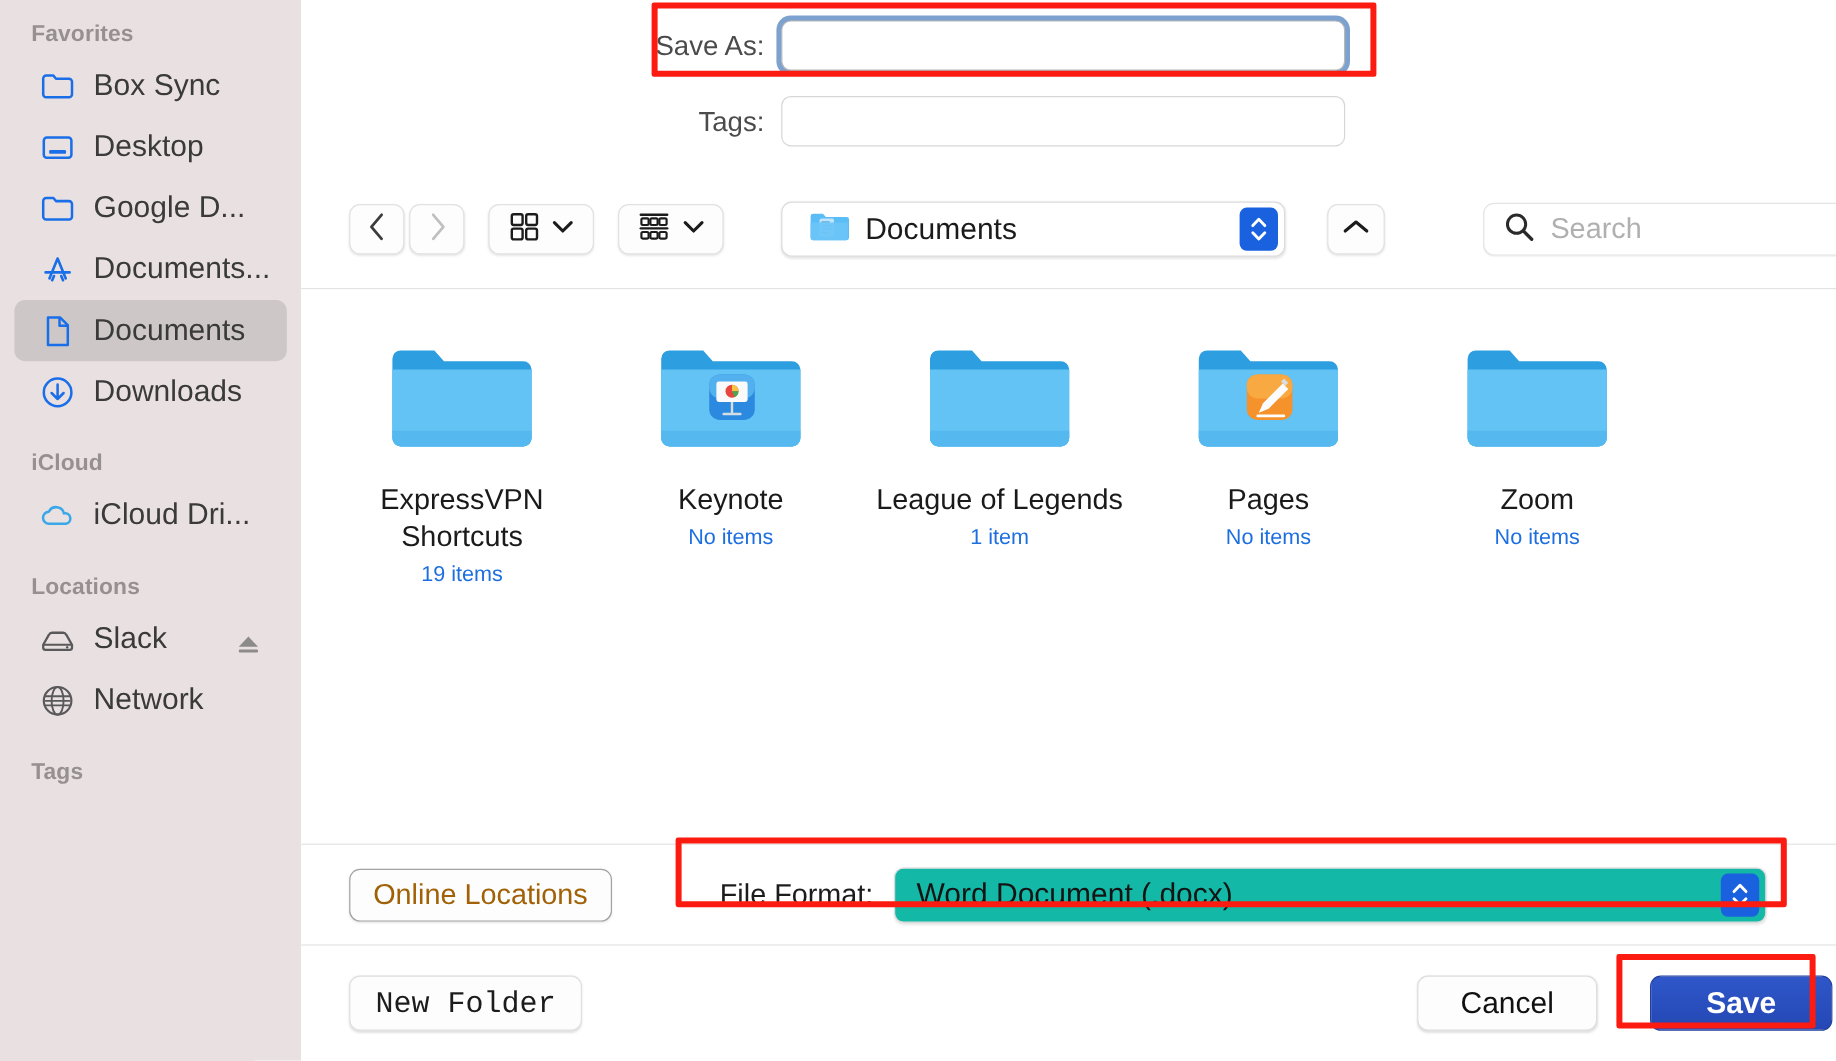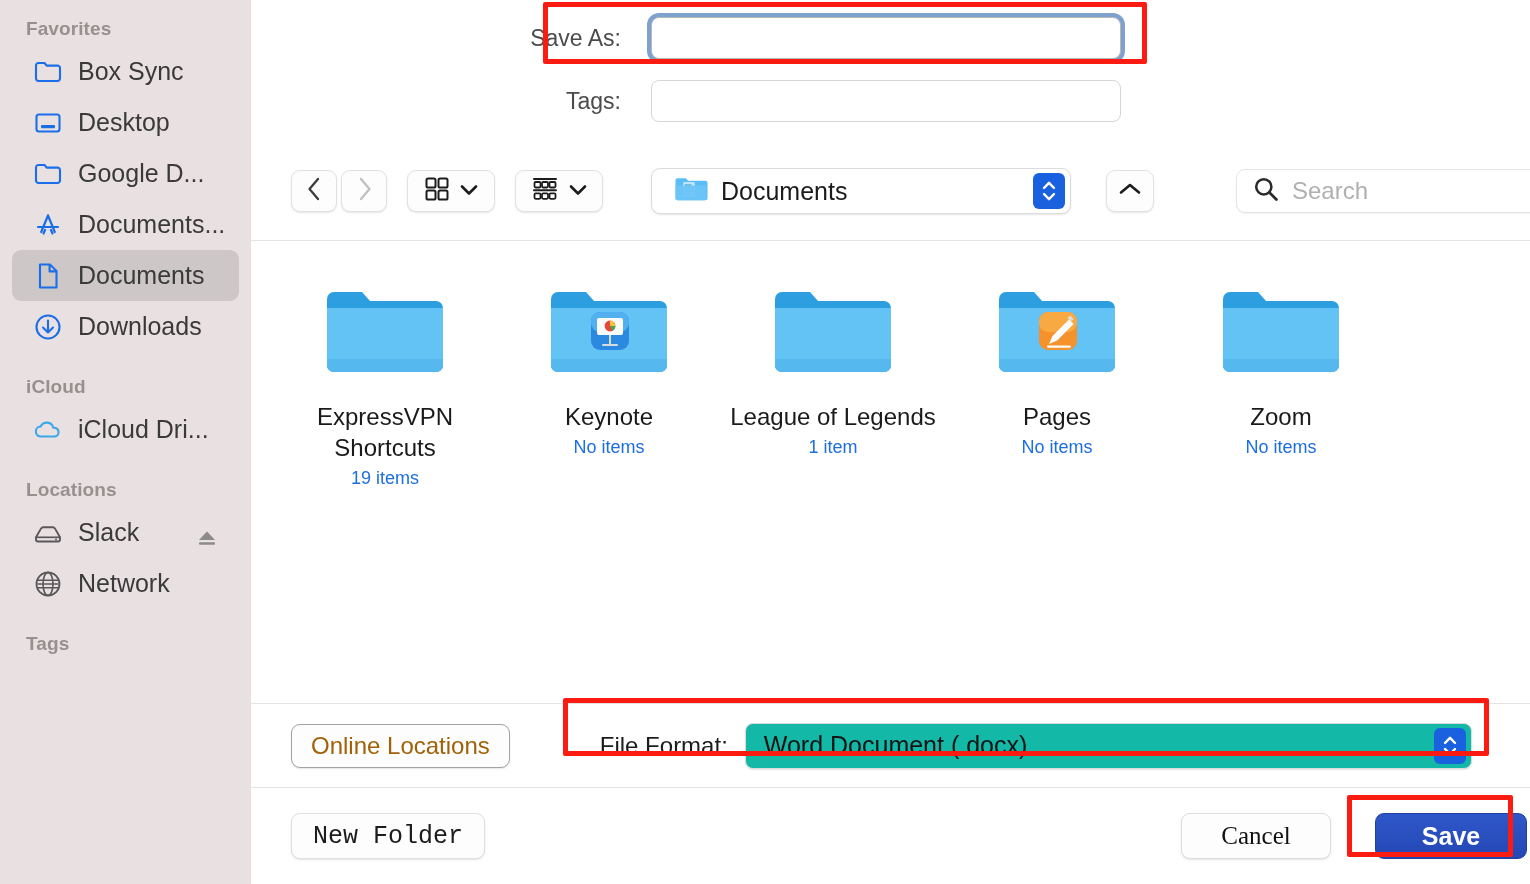--- a/index.html
+++ b/index.html
@@ -44,21 +44,21 @@
   .sb-label { white-space: nowrap; overflow: hidden; }
   .sb-eject { position: absolute; right: 22px; top: 50%; transform: translateY(-50%); width: 20px; height: 18px; }
 
   
   .panel { flex: 1; position: relative; background: #ffffff; height: 884px; display: flex; flex-direction: column; }
 
   
   .fields { padding-top: 14px; height: 142px; flex: 0 0 142px; position: relative; }
   .field-row { display: flex; align-items: center; height: 48px; }
   .field-label {
-    width: 400px; text-align: right; padding-right: 30px;
+    width: 400px; text-align: right; padding-right: 14px;
     font-size: 23px; color: #4b4b4b;
   }
   .field-input {
     width: 470px; height: 42px;
     background: #fff; border: 1px solid #d6d6d6;
     border-radius: 8px;
   }
   .saveas-wrap { position: relative; width: 470px; height: 42px; }
   .saveas-input {
     position: absolute; inset: 0;
@@ -158,21 +158,20 @@
     box-shadow: 0 1px 2px rgba(0,0,0,.12);
     font-family: Liberation Mono, monospace;
   }
   .spacer { flex: 1; }
   .cancel-btn {
     height: 46px; width: 150px;
     background: #fdfdfd; border: 1px solid #dedede; border-radius: 9px;
     display: flex; align-items: center; justify-content: center;
     font-size: 25px; color: #111;
     box-shadow: 0 1px 2px rgba(0,0,0,.12);
-    font-family: Liberation Serif, serif;
   }
   .save-btn {
     margin-left: 44px;
     height: 46px; width: 152px;
     background: linear-gradient(180deg,#2f57c9 0%,#2447b4 100%);
     border-radius: 9px;
     display: flex; align-items: center; justify-content: center;
     font-size: 25px; color: #ffffff; font-weight: bold;
     border: 1px solid #21409f;
   }

